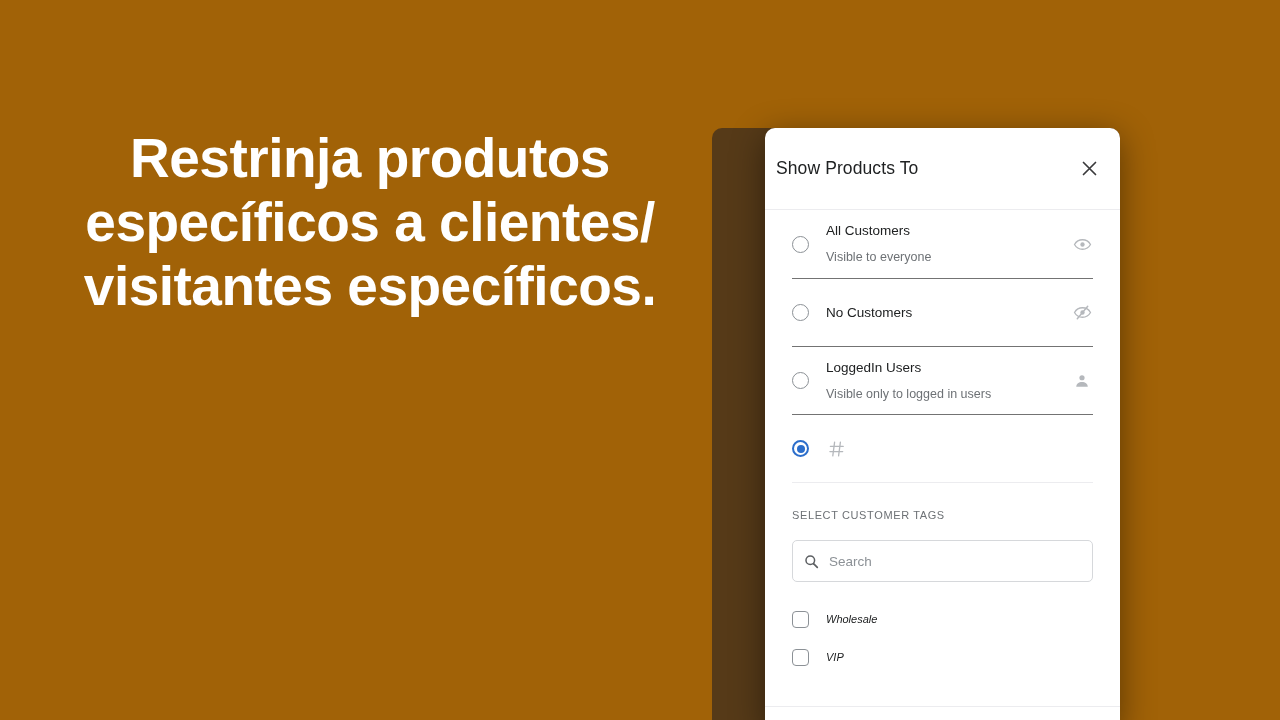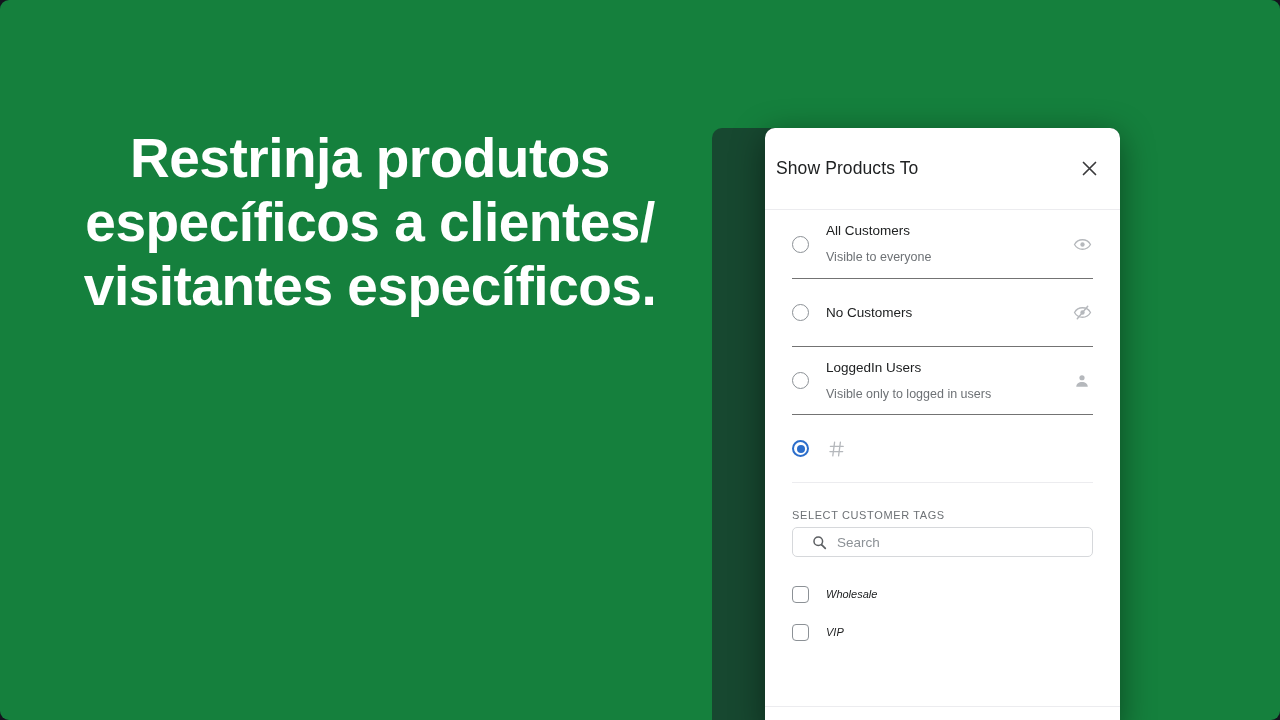--- a/index.html
+++ b/index.html
@@ -6,22 +6,21 @@
   * { margin:0; padding:0; box-sizing:border-box; }
   html, body {
     width:1280px; height:720px;
     overflow:hidden;
     background:#14141e;
     font-family:"Liberation Sans", sans-serif;
   }
   #stage {
     position:relative;
     width:1280px; height:720px;
-    background:#15803d;
-    border-radius:9px;
+    background:#a16207;
   }
   
   .backdrop-panel {
     position:absolute;
     left:712px; top:128px;
     width:408px; height:592px;
     background:#1a1a26;
     border-radius:10px 10px 0 0;
     opacity:.55;
   }
@@ -119,28 +118,28 @@
     display:flex; align-items:center; justify-content:center;
     color:#b5b8bc;
   }
   
   .tags-section { padding:26px 27px 0 27px; }
   .section-label {
     font-size:11px;
     letter-spacing:.62px;
     color:#6d7175;
     text-transform:uppercase;
-    margin-bottom:6px;
+    margin-bottom:19px;
   }
   .search-wrap {
-    height:30px;
+    height:42px;
     border:1px solid #d6d8db;
     border-radius:5px;
     display:flex; align-items:center;
-    padding:0 19px;
+    padding:0 11px;
     background:#fff;
   }
   .search-wrap .s-icon {
     flex:0 0 auto;
     width:15px; height:15px;
     margin-right:10px;
     color:#5c5f62;
     display:flex; align-items:center; justify-content:center;
   }
   .search-input {

